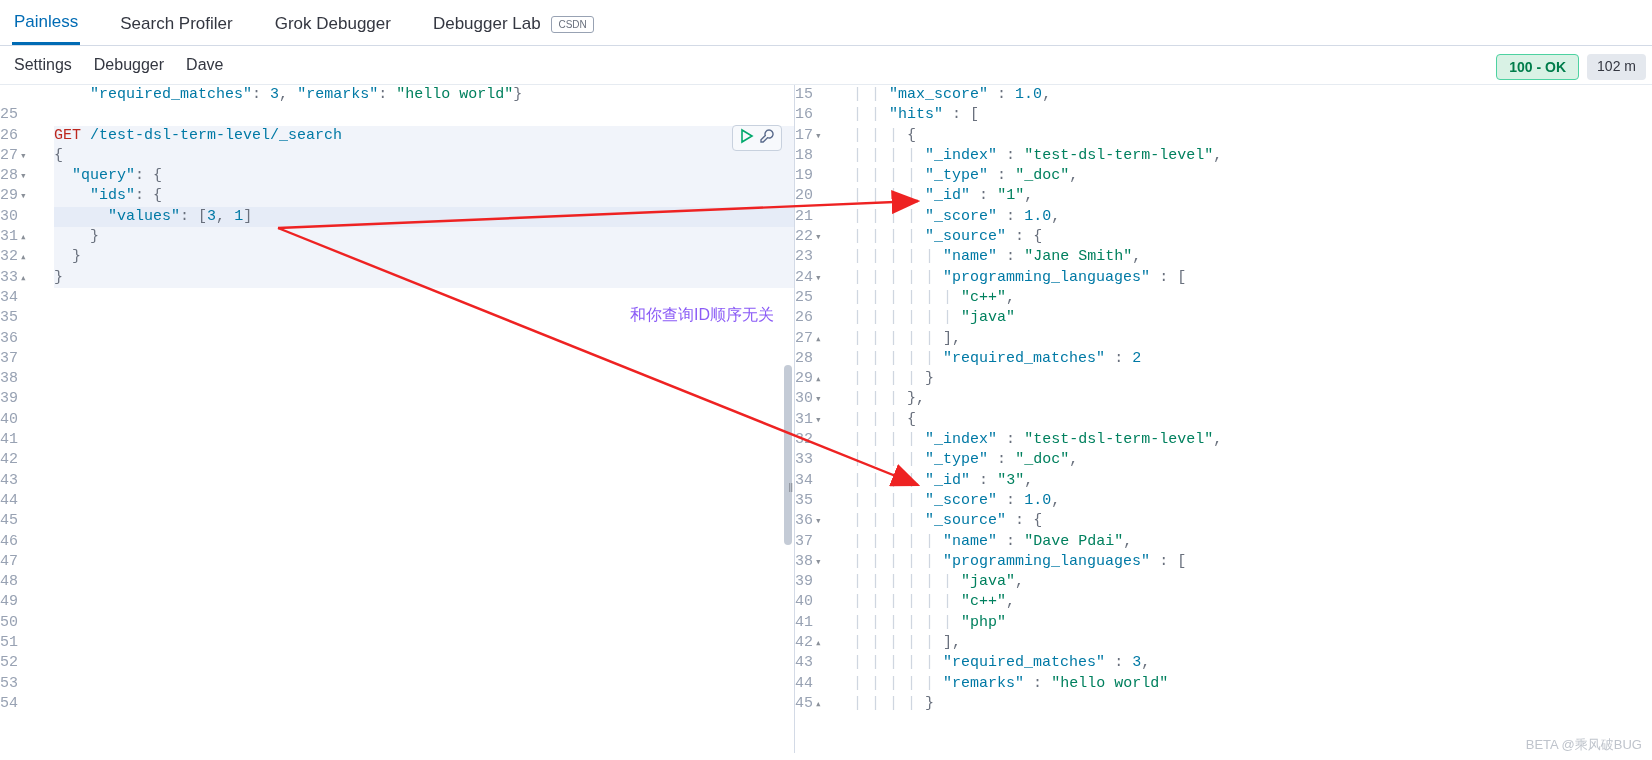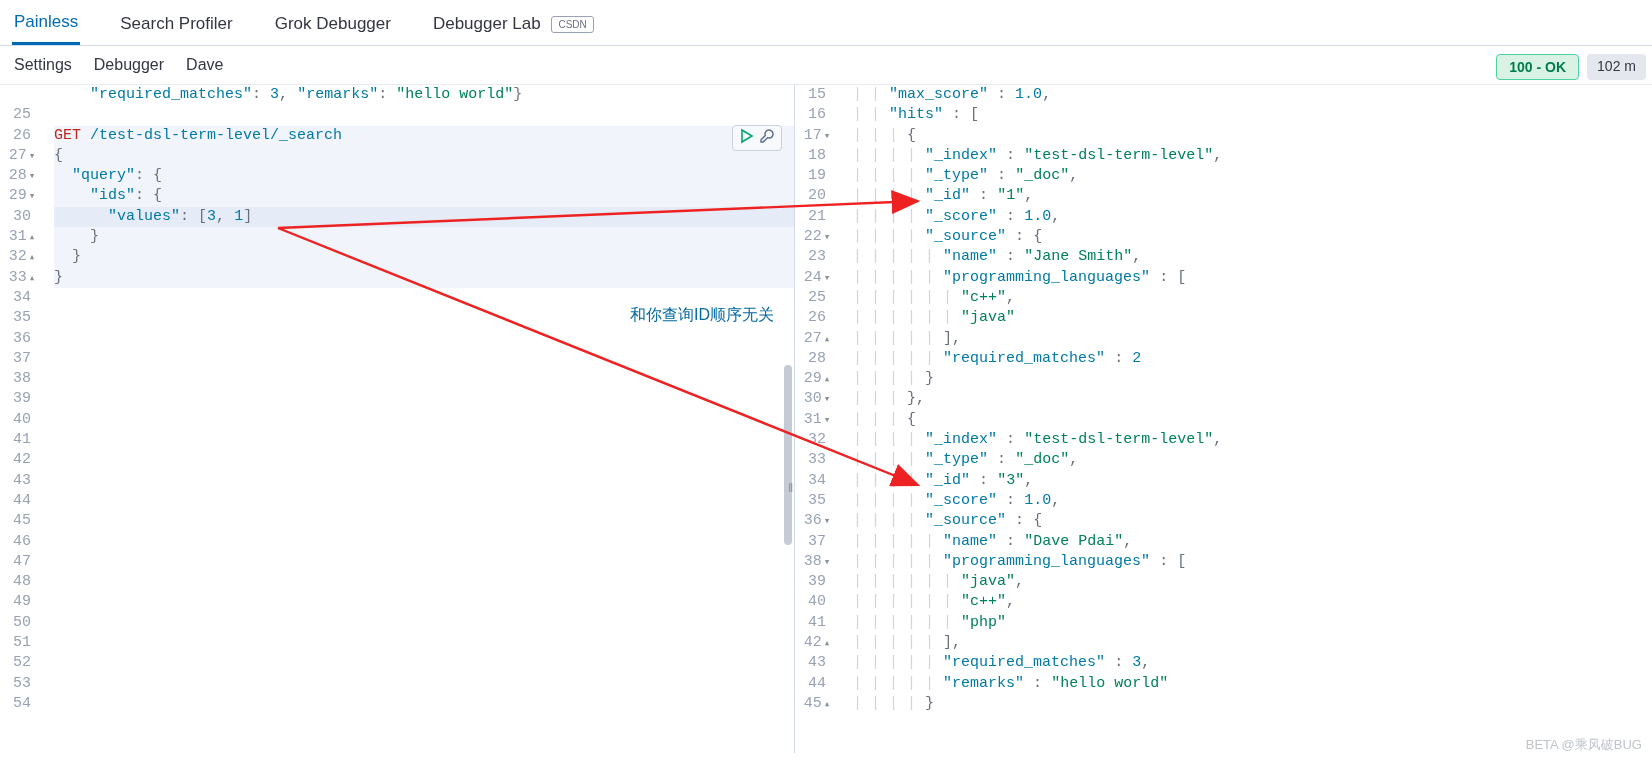--- a/index.html
+++ b/index.html
@@ -10,37 +10,37 @@
   .beta { font-size:10px; border:1px solid #98a2b3; border-radius:3px; padding:2px 6px; margin-left:6px; vertical-align:middle; color:#69707d;}
   .subbar { display:flex; align-items:center; gap:22px; padding:10px 14px; border-bottom:1px solid #e6ebf1; font-size:16px; color:#343741; }
   .status-wrap { position:absolute; right:6px; top:54px; display:flex; gap:8px; }
   .status-pill { background:#d9f2e5; border:1px solid #4dd2a1; color:#017d4b; font-weight:600; padding:4px 12px; border-radius:4px; font-size:14px;}
   .status-time { background:#e4e8ee; color:#343741; padding:4px 10px; border-radius:4px; font-size:14px; font-weight:500;}
   .panes { display:flex; height:calc(100% - 92px); position:relative; }
   .pane { position:relative; overflow:hidden; }
   .pane-left { width:795px; border-right:1px solid #d3dae6;}
   .pane-right { flex:1; }
   .editor { font-family: "SFMono-Regular", Consolas, "Liberation Mono", Menlo, monospace; font-size:15px; line-height:20.3px; white-space:pre; }
-  .gutter { position:absolute; left:0; top:0; width:52px; text-align:center; color:#98a2b3; padding-right:8px; }
+  .gutter { position:absolute; left:0; top:0; width:52px; text-align:left; color:#98a2b3; padding-right:8px; }
   .code  { position:absolute; left:54px; top:0; right:0; }
   .gutter div, .code div { height:20.3px; }
   .hl-block { background:#f1f4fa; }
   .hl-line  { background:#e6ecf7; }
   .fold { color:#8a9099; margin-left:2px; font-size:11px;}
   .k-method { color:#bd271e; }
   .k-path   { color:#0079a5; }
   .k-key    { color:#0079a5; }
   .k-str    { color:#00805e; }
   .k-num    { color:#0079a5; }
   .k-punc   { color:#69707d; }
   .run-box { position:absolute; right:12px; top:40px; display:flex; gap:4px; align-items:center; border:1px solid #c8d1de; border-radius:4px; padding:2px 6px; background:#f7f9fc;}
   .run-box svg { width:16px; height:16px; }
   .vscroll { position:absolute; right:2px; top:280px; width:8px; height:180px; background:#c4cbd6; border-radius:4px; }
   .divider-handle { position:absolute; left:788px; top:395px; color:#8a9099; font-size:13px;}
-  .annotation { position:absolute; color:#0369a1; font-size:16px; font-weight:400; left:630px; top:305px; z-index:30;}
+  .annotation { position:absolute; color:#8b5cf6; font-size:16px; font-weight:400; left:630px; top:305px; z-index:30;}
   .watermark { position:absolute; right:10px; bottom:6px; color:#bfc4cc; font-size:13px; }
   svg.arrows { position:absolute; left:0; top:88px; width:1652px; height:672px; pointer-events:none; z-index:25;}
 </style>
 </head>
 <body>
 
 <div class="tabs">
   <div class="tab active">Painless</div>
   <div class="tab">Search Profiler</div>
   <div class="tab">Grok Debugger</div>

